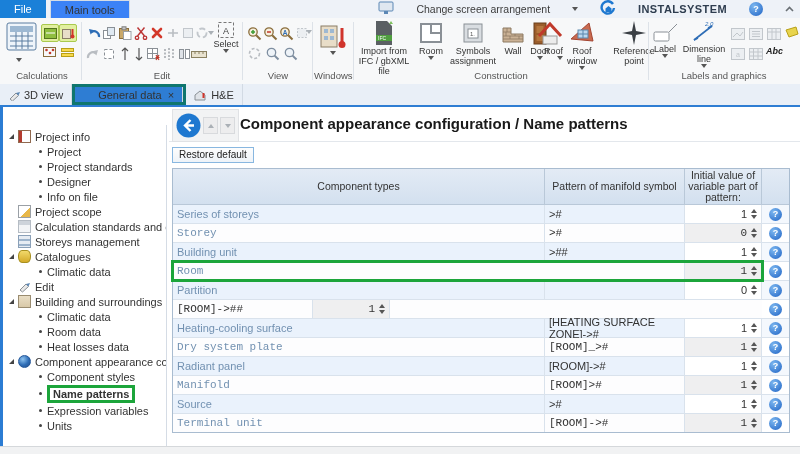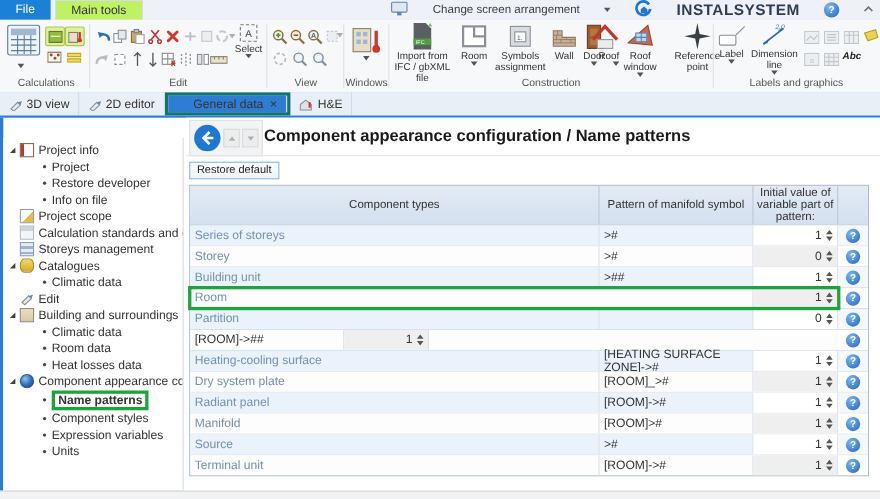--- a/index.html
+++ b/index.html
@@ -5,23 +5,23 @@
   html,body{margin:0;padding:0;}
   body{width:800px;height:454px;position:relative;overflow:hidden;
        font-family:"Liberation Sans",sans-serif;background:#fff;color:#333;
        -webkit-font-smoothing:antialiased;}
   .abs{position:absolute;}
 
   
   #titlebar{left:0;top:0;width:800px;height:18px;background:#eef2f8;border-bottom:1px solid #dde3ea;display:flex;align-items:stretch;}
   .apptab{display:flex;align-items:center;padding:0 14px;font-size:11px;}
   .apptab.file{background:#1a80d8;color:#fff;}
-  .apptab.main{background:#bef264;color:#333;border:1px solid #d5dce5;border-bottom:none;margin-left:4px;}
+  .apptab.main{background:#3b82f6;color:#333;border:1px solid #d5dce5;border-bottom:none;margin-left:4px;}
   #tb-right{margin-left:auto;display:flex;align-items:center;gap:22px;padding-right:6px;font-size:10.5px;color:#3c3c3c;}
-  .brand{font-weight:bold;font-size:14px;color:#2e3d4f;letter-spacing:.4px;}
+  .brand{font-weight:bold;font-size:11px;color:#2e3d4f;letter-spacing:.4px;}
   .helpball{width:14px;height:14px;border-radius:50%;background:radial-gradient(circle at 35% 30%,#7db8f0,#1e62c4);color:#fff;font-size:9px;font-weight:bold;display:flex;align-items:center;justify-content:center;}
 
   
   #ribbon{left:0;top:18px;width:800px;height:66px;background:#f7f8f9;border-bottom:1px solid #cfd6df;}
   .rgroup{position:absolute;top:0;height:64px;}
   .rcap{position:absolute;bottom:1px;left:0;right:0;text-align:center;font-size:9.5px;color:#555;}
   .rsep{position:absolute;top:4px;bottom:4px;width:1px;background:#dde2e8;}
   .si{width:16px;height:16px;display:flex;align-items:center;justify-content:center;}
   .bigbtn{display:flex;flex-direction:column;align-items:center;}
   .car{width:0;height:0;border-left:3px solid transparent;border-right:3px solid transparent;border-top:4px solid #555;display:inline-block;}
@@ -66,21 +66,21 @@
   #pagetitle{position:absolute;left:71px;top:8px;font-size:15px;font-weight:bold;color:#1a1a1a;}
   #restorebtn{position:absolute;left:3px;top:40px;font-size:10px;padding:1px 6px 2px;background:linear-gradient(#fdfdfd,#eef3f8);border:1px solid #88b7e0;color:#222;}
 
   
   #tbl{position:absolute;left:3px;top:61px;width:618px;border:1px solid #a9bcd0;box-sizing:border-box;font-size:11px;}
   .thead{display:flex;background:linear-gradient(#e3ebf5,#d3e0ef);border-bottom:1px solid #b9c8d8;color:#333;font-size:10.5px;}
   .thead>div{display:flex;align-items:center;justify-content:center;text-align:center;padding:1px 2px;box-sizing:border-box;line-height:11px;}
   .trw{display:flex;height:18px;align-items:stretch;border-bottom:1px solid #d9e2ec;}
   .trw:last-child{border-bottom:none;}
   .trw.odd .rowmain{background:#eaf2fc;}
-  .trw.even .rowmain{background:#fdfdfe;}
+  .trw.even .rowmain{background:#fdfdfe;font-family:Liberation Mono, monospace;}
   .rowmain{display:flex;flex:1;}
   .c-name{flex:1;color:#7291b1;display:flex;align-items:center;padding-left:4px;border-right:1px solid #d9e2ec;box-sizing:border-box;}
   .c-pat{width:140px;color:#333;display:flex;align-items:center;padding-left:4px;border-right:1px solid #d9e2ec;box-sizing:border-box;flex:none;}
   .c-val{width:77px;display:flex;align-items:center;justify-content:flex-end;padding-right:2px;border-right:1px solid #d9e2ec;box-sizing:border-box;flex:none;background:#fff;}
   .trw.even .c-val{background:#efeff0;}
   .c-help{width:27px;display:flex;align-items:center;justify-content:center;flex:none;background:#fff;}
   .trw.odd .c-help{background:#f4f8fd;}
   .spin{display:flex;flex-direction:column;justify-content:center;gap:2px;margin-left:4px;margin-right:2px;}
   .sp-u{width:0;height:0;border-left:3px solid transparent;border-right:3px solid transparent;border-bottom:4px solid #555;}
   .sp-d{width:0;height:0;border-left:3px solid transparent;border-right:3px solid transparent;border-top:4px solid #555;}
@@ -460,27 +460,20 @@
 </div>
 
 <div id="doctabs" class="abs">
   <div class="dtab">
     <svg width="12" height="12">
         <path d="M2 10 L8 4 L10.5 6.5 L4.5 12 Z" fill="#e8e8e8" stroke="#8a9096"></path>
         <path d="M8 4 L10.5 6.5 L12 3 Z" fill="#5b87b5"></path>
       </svg>
     <span>3D view</span>
   </div>
-  <div class="dtab">
-    <svg width="12" height="12">
-        <path d="M2 10 L8 4 L10.5 6.5 L4.5 12 Z" fill="#e8e8e8" stroke="#8a9096"></path>
-        <path d="M8 4 L10.5 6.5 L12 3 Z" fill="#5b87b5"></path>
-      </svg>
-    <span>2D editor</span>
-  </div>
   <div class="greenbox">
     <div class="dtab active">
       <span class="ti ti-note" style="width:11px;height:11px;margin:0;"></span>
       <span>General data</span>
       <span style="font-size:11px;margin-left:2px;">×</span>
     </div>
   </div>
   <div class="dtab">
     <svg width="13" height="12">
         <path d="M1 6 L6 2 L11 6 V11 H1 Z" fill="#dfe3e8" stroke="#8a9096"></path>
@@ -498,21 +491,25 @@
         <span class="texp"></span>
         <span class="ti ti-doc"></span>
         <span class="tlabel">Project info</span>
       </div>
     <div class="trow">
         <span class="bullet"></span>
         <span class="tlabel">Project</span>
       </div>
     <div class="trow">
         <span class="bullet"></span>
-        <span class="tlabel">Restore developer</span>
+        <span class="tlabel">Project standards</span>
+      </div>
+    <div class="trow">
+        <span class="bullet"></span>
+        <span class="tlabel">Designer</span>
       </div>
     <div class="trow">
         <span class="bullet"></span>
         <span class="tlabel">Info on file</span>
       </div>
     <div class="trow">
         <span class="tnoexp"></span>
         <span class="ti ti-scope"></span>
         <span class="tlabel">Project scope</span>
       </div>
@@ -558,27 +555,27 @@
       </div>
     <div class="trow">
         <span class="bullet"></span>
         <span class="tlabel">Heat losses data</span>
       </div>
     <div class="trow">
         <span class="texp"></span>
         <span class="ti ti-sphere"></span>
         <span class="tlabel">Component appearance configuration</span>
       </div>
+    <div class="trow">
+        <span class="bullet"></span>
+        <span class="tlabel">Component styles</span>
+      </div>
     <div class="trow" style="height:19px;">
         <span class="bullet"></span>
         <span class="tlabel tsel">Name patterns</span>
-      </div>
-    <div class="trow">
-        <span class="bullet"></span>
-        <span class="tlabel">Component styles</span>
       </div>
     <div class="trow">
         <span class="bullet"></span>
         <span class="tlabel">Expression variables</span>
       </div>
     <div class="trow">
         <span class="bullet"></span>
         <span class="tlabel">Units</span>
       </div>
   </div>

